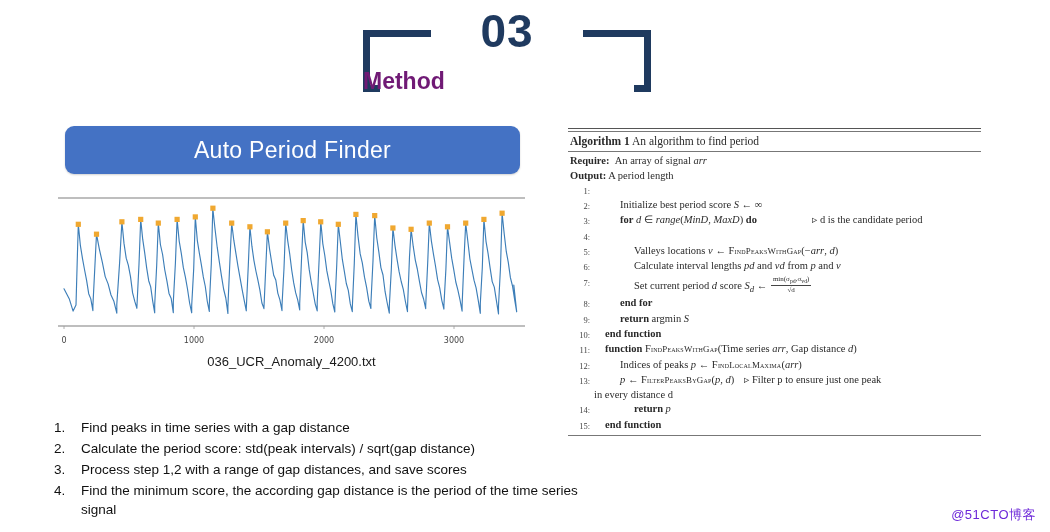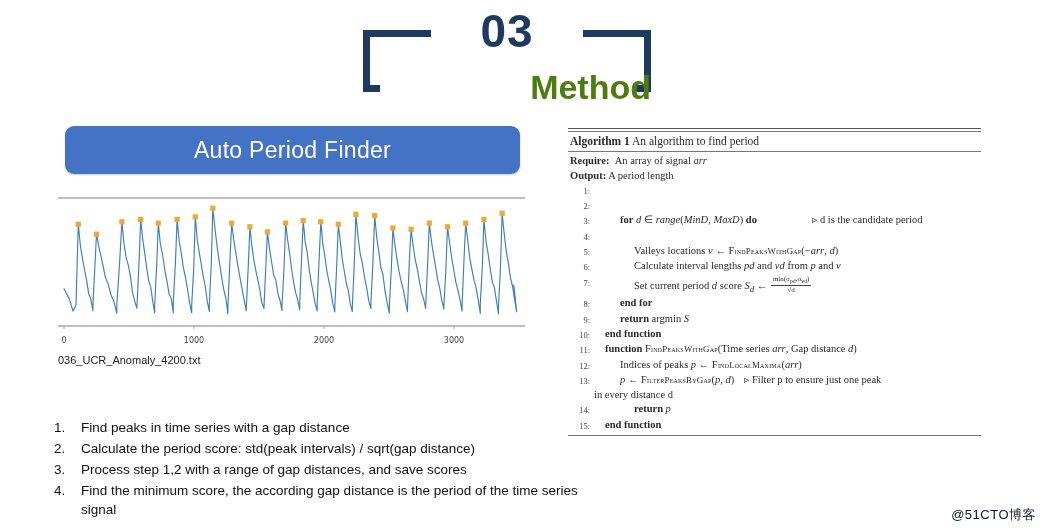--- a/index.html
+++ b/index.html
@@ -47,24 +47,24 @@
     font-weight: 700;
     letter-spacing: 1px;
     color: #1f3a5f;
     line-height: 1;
   }
   #header-title {
     position: absolute;
     left: 0;
     right: 0;
     top: 56px;
-    text-align: right;
-    font-size: 34px;
+    text-align: left;
+    font-size: 23px;
     font-weight: 700;
-    color: #4d7c0f;
+    color: #701a75;
     line-height: 1;
   }
 
   
   #left-column {
     position: absolute;
     left: 40px;
     top: 118px;
     width: 525px;
     height: 400px;
@@ -119,21 +119,22 @@
     font-size: 8px;
     color: #444;
     transform: translateX(-50%);
     font-family: "DejaVu Sans", sans-serif;
   }
   #chart-caption {
     position: absolute;
     left: 0;
     top: 160px;
     width: 467px;
-    font-size: 11px;
+    text-align: center;
+    font-size: 13px;
     color: #1a1a1a;
   }
 
   
   #steps-list {
     position: absolute;
     left: 8px;
     top: 292px;
     width: 545px;
     margin: 0;
@@ -231,21 +232,21 @@
   }
   .frac .num { display: block; border-bottom: 0.8px solid #444; padding: 0 2px; }
   .frac .den { display: block; padding: 0 2px; }
 
   
   #watermark {
     position: absolute;
     right: 14px;
     bottom: 8px;
     font-size: 13px;
-    color: #0f172a;
+    color: #6d28d9;
     letter-spacing: 0.5px;
   }
 </style>
 </head>
 <body>
 
 <div id="section-header">
   <div class="bracket-arm br-left-v"></div>
   <div class="bracket-arm br-left-h"></div>
   <div class="bracket-arm br-left-foot"></div>
@@ -329,20 +330,21 @@
   <div class="algo-head">
     <b>Output:</b>
     <span>A period length</span>
   </div>
   <div id="algo-lines">
       <div class="algo-line">
         <span class="algo-num">1:</span>
       </div>
       <div class="algo-line">
         <span class="algo-num">2:</span>
+        <span class="algo-body ind2">Initialize best period score <span class="it">S</span> ← ∞</span>
       </div>
       <div class="algo-line">
         <span class="algo-num">3:</span>
         <span class="algo-body ind2"><span class="kw">for</span> <span class="it">d</span> ∈ <span class="it">range</span>(<span class="it">MinD</span>, <span class="it">MaxD</span>) <span class="kw">do</span><span class="comment" style="left: 218px;">▹ d is the candidate period</span></span>
       </div>
       <div class="algo-line">
         <span class="algo-num">4:</span>
       </div>
       <div class="algo-line">
         <span class="algo-num">5:</span>

